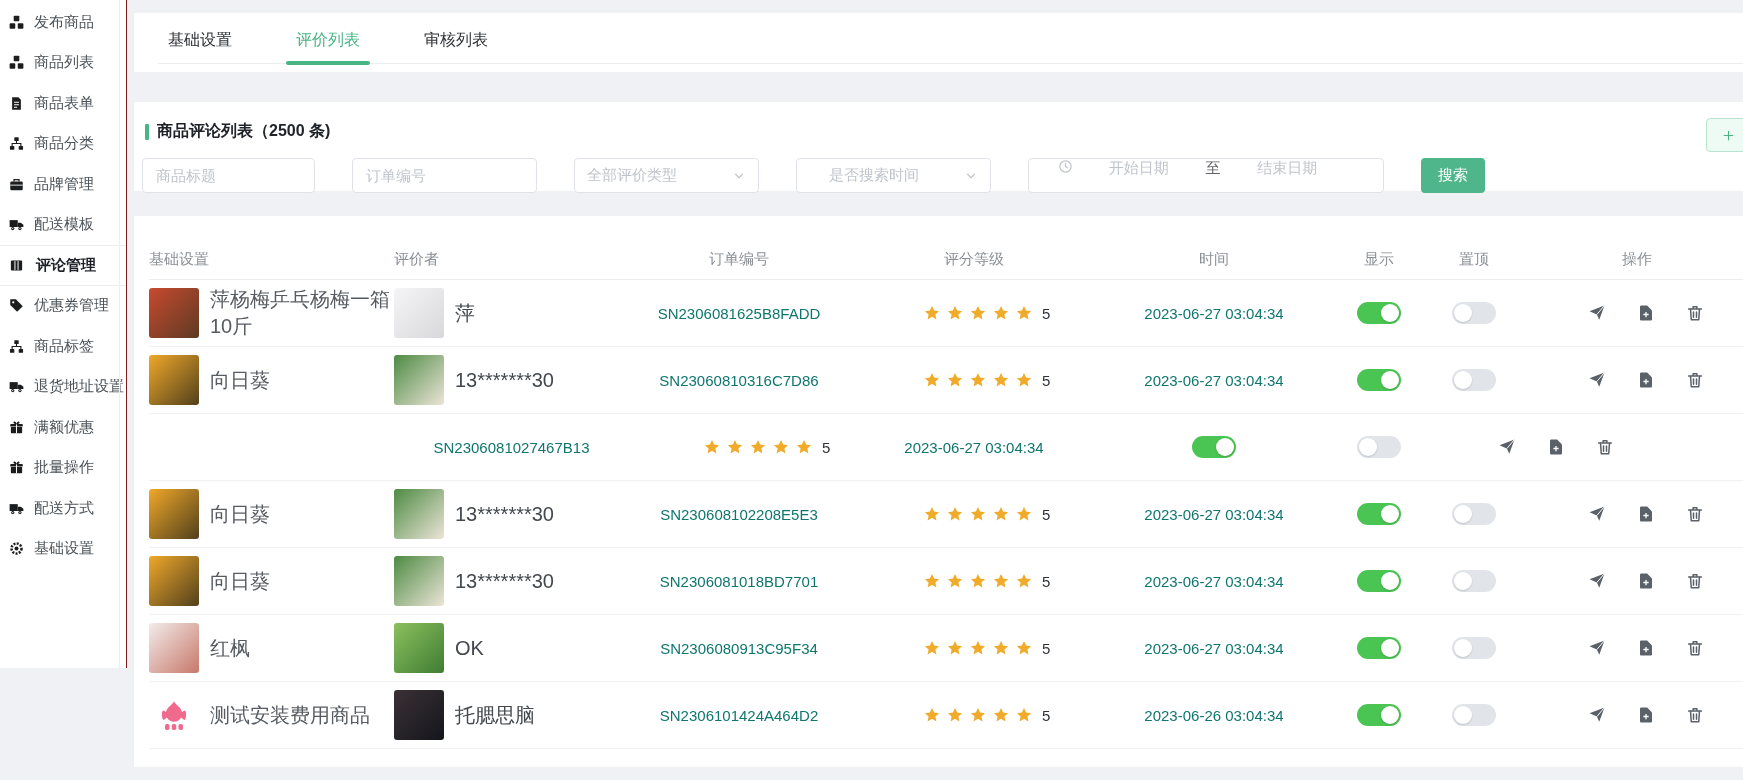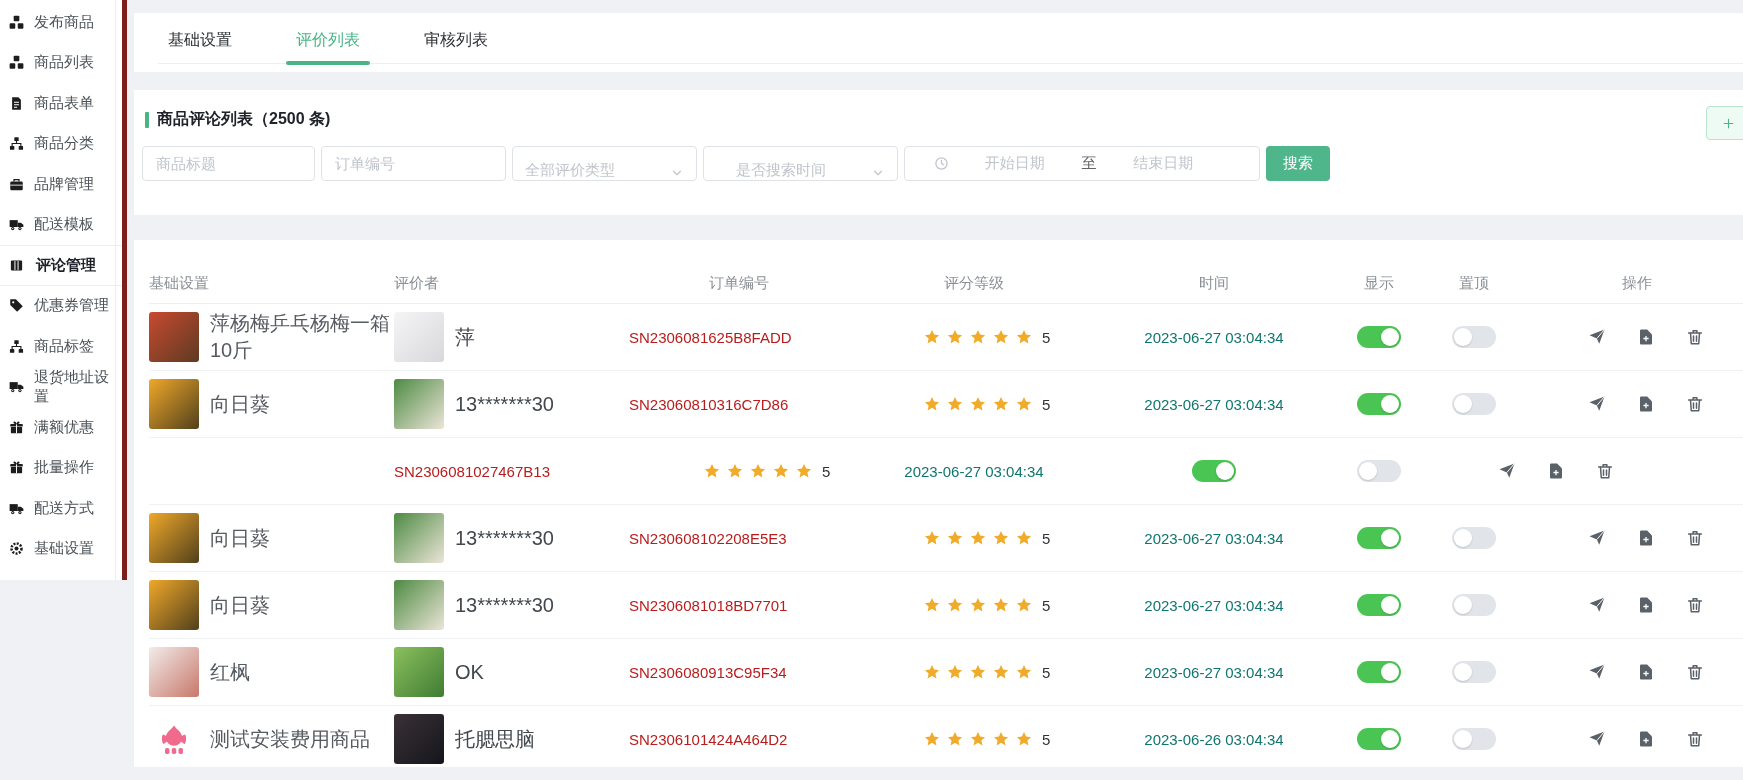--- a/index.html
+++ b/index.html
@@ -5,75 +5,75 @@
   * { margin:0; padding:0; box-sizing:border-box; }
   html,body { width:1743px; height:780px; overflow:hidden; }
   body {
     background:#f0f1f4;
     font-family:"Liberation Sans","DejaVu Sans",sans-serif;
     display:flex;
     color:#333;
   }
   
   .sidebar {
-    width:127px; height:580px; background:#fff; flex-shrink:0;
-    border-right:5px solid #7f1d1d; padding-top:2px; position:relative;
+    width:127px; height:668px; background:#fff; flex-shrink:0;
+    border-right:1px solid #7f1d1d; padding-top:2px; position:relative;
   }
   .sidebar::after{content:'';position:absolute;top:0;bottom:0;right:6px;width:1px;background:#efefef;}
   .side-item{
     height:40.5px; display:flex; align-items:center; gap:10px;
     padding-left:9px; font-size:15px; color:#4b5258; cursor:pointer; background:#fff;
   }
   .side-item svg{width:15px;height:15px;color:#1b1d1f;flex-shrink:0;}
   .side-item.active{font-weight:bold;color:#1f2329;border-top:1px solid #ededed;border-bottom:1px solid #ededed;gap:12px;}
   
   .main{flex:1;height:767px;padding:13px 0 0 7px;display:flex;flex-direction:column;min-width:0;}
   .tabs-card{background:#fff;height:59px;padding-left:24px;position:relative;flex-shrink:0;}
   .tabs-card::before{content:'';position:absolute;left:24px;right:0;bottom:8px;height:1px;background:#eceef0;}
   .tabs{display:flex;height:100%;}
   .tab{margin-right:44px;padding:0 10px;height:58px;line-height:54px;font-size:16px;color:#2d3035;position:relative;cursor:pointer;}
   .tab.active{color:#49b584;}
   .tab.active::after{content:'';position:absolute;left:0;right:0;bottom:6px;height:4px;border-radius:2px;background:#49b584;}
   
-  .filter-card{background:#fff;margin-top:18px;height:125px;padding-left:8px;position:relative;flex-shrink:0;}
+  .filter-card{background:#fff;margin-top:30px;height:89px;padding-left:8px;position:relative;flex-shrink:0;}
   .panel-title-row{padding-top:19px;padding-left:3px;display:flex;align-items:center;gap:8px;}
   .accent-bar{width:4px;height:16px;background:#49b584;border-radius:1px;}
   .panel-title{font-size:16px;font-weight:bold;color:#20242a;}
   .add-btn{
     position:absolute;left:1572px;top:16px;height:34px;padding:0 15px;
     border:1px solid #b7e3cf;background:#eefaf4;color:#49b584;font-size:15px;
     border-radius:4px;display:flex;align-items:center;gap:7px;white-space:nowrap;cursor:pointer;
   }
   .add-btn svg{width:13px;height:13px;}
-  .filters{display:flex;gap:6px;margin-top:16px;}
+  .filters{display:flex;gap:37px;margin-top:16px;}
   .f-box{height:35px;border:1px solid #dfe2e7;border-radius:4px;background:#fff;font-size:15px;}
   input.f-box{padding:0 13px;color:#606266;outline:none;}
   input.f-box::placeholder{color:#c0c5cc;}
   .in-title{width:173px;} .in-order{width:185px;}
-  .f-select{display:flex;align-items:flex-end;justify-content:space-between;padding:0 12px;color:#c0c5cc;cursor:pointer;}
+  .f-select{display:flex;align-items:center;justify-content:space-between;padding:0 12px;color:#c0c5cc;cursor:pointer;}
   .sel-type{width:185px;} .sel-time{width:195px;padding-left:32px;}
   .f-select svg{width:14px;height:14px;color:#c0c4cc;}
-  .date-range{width:356px;display:flex;align-items:center;padding:0 29px;color:#c0c5cc;cursor:pointer;}
+  .date-range{width:356px;display:flex;align-items:flex-start;padding:0 29px;color:#c0c5cc;cursor:pointer;}
   .date-range svg{width:15px;height:15px;color:#c0c4cc;flex-shrink:0;}
   .date-range .dr-ph{flex:1;text-align:center;}
   .date-range .dr-sep{color:#606266;}
   .search-btn{width:64px;height:35px;background:#4fb58b;color:#fff;border:none;border-radius:4px;font-size:15px;cursor:pointer;}
   
   .table-card{background:#fff;margin-top:25px;flex:1;padding:24px 0 0 15px;overflow:hidden;}
   .thead,.trow{display:grid;grid-template-columns:245px 235px 220px 250px 230px 100px 90px 1fr;align-items:center;}
   .thead{height:40px;border-bottom:1px solid #eceef0;color:#8b9096;font-size:15px;}
   .thead .center{text-align:center;}
   .hd-actions{padding-left:103px;}
   .trow{height:67px;border-bottom:1px solid #f0f1f3;}
   .cell-product,.cell-reviewer{display:flex;align-items:center;gap:11px;font-size:20px;}
   .cell-product{color:#565b61;}
   .cell-reviewer{color:#43484e;}
   .thumb{width:50px;height:50px;border-radius:3px;flex-shrink:0;display:flex;align-items:center;justify-content:center;}
   .thumb svg{width:36px;height:36px;}
-  .cell-order{font-size:15px;color:#b91c1c;text-decoration:none;cursor:pointer;}
+  .cell-order{text-align:center;font-size:15px;color:#0f766e;text-decoration:none;cursor:pointer;}
   .cell-rating{display:flex;align-items:center;gap:7px;padding-left:75px;}
   .cell-rating svg{width:16px;height:16px;color:#f0ab2b;}
   .rate-num{font-size:15px;color:#2f3338;margin-left:3px;}
   .cell-time{text-align:center;font-size:15px;color:#0f766e;}
   .cell-toggle{display:flex;justify-content:center;}
   .toggle{width:44px;height:22px;border-radius:11px;position:relative;cursor:pointer;}
   .toggle.on{background:#4ac452;}
   .toggle.off{background:#e1e4e9;}
   .toggle .knob{width:18px;height:18px;border-radius:50%;background:#fff;position:absolute;top:2px;box-shadow:0 1px 2px rgba(0,0,0,.15);}
   .toggle.on .knob{right:2px;} .toggle.off .knob{left:2px;}

